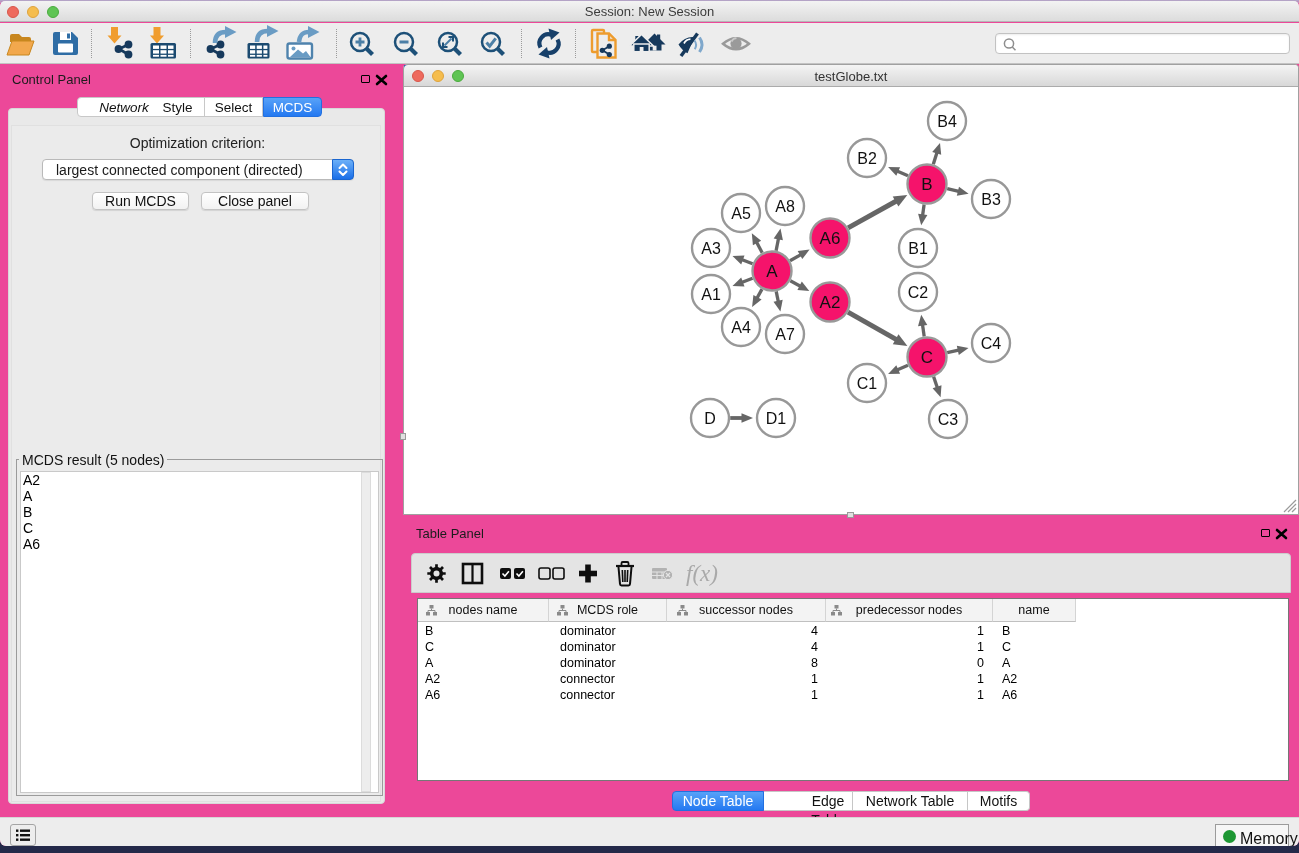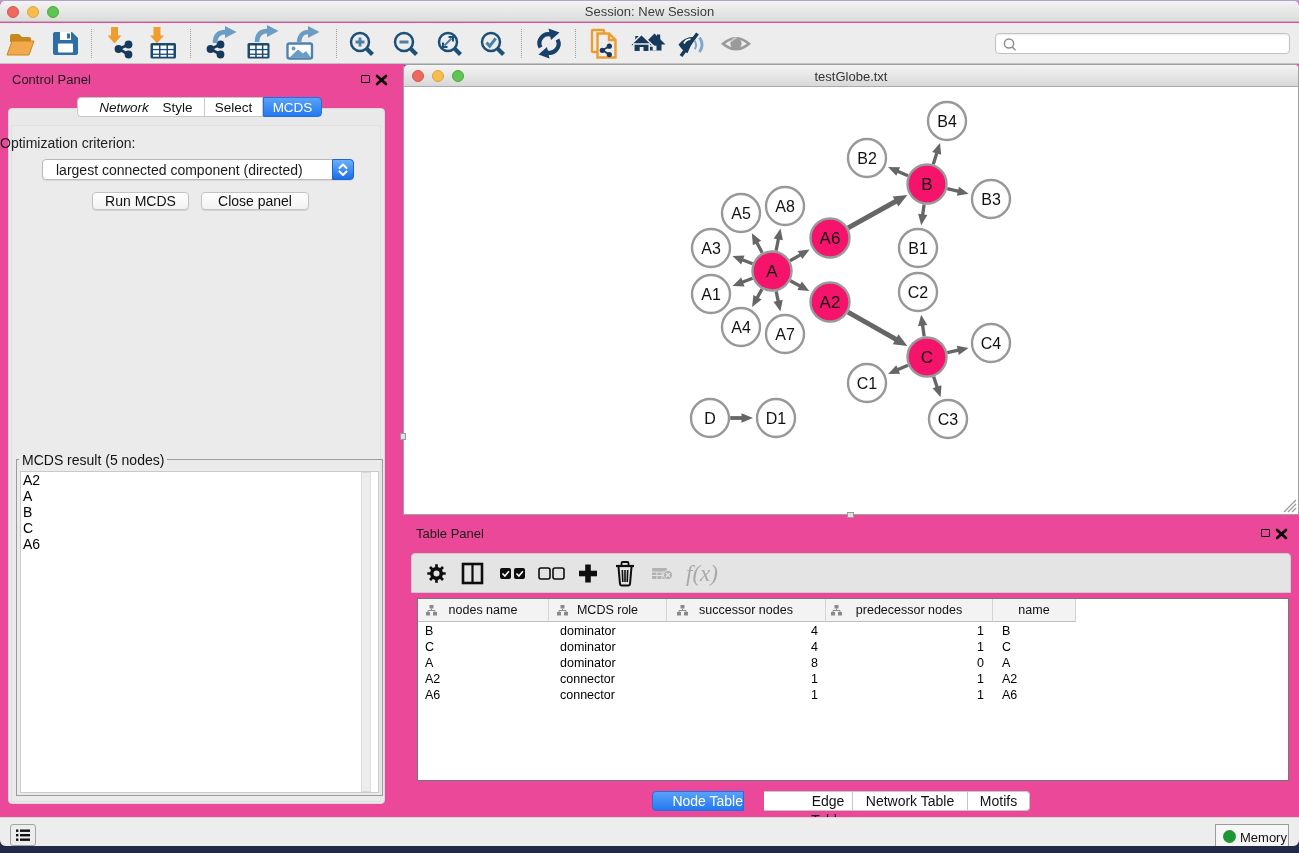--- a/index.html
+++ b/index.html
@@ -26,21 +26,21 @@
   #cptitle { position:absolute; left:12px; top:71px; font-size:13px; color:#1c1c1c;text-align:center; }
   .floatico { position:absolute; width:9px; height:8px; border:1.5px solid #000; border-radius:1px; }
   #cpbox { position:absolute; left:8px; top:107px; width:377px; height:696px;
     border:1px solid #d8d8d8; border-radius:4px; background:#e9e9e9; }
   #cpinner { position:absolute; left:11px; top:124px; width:370px; height:677px;
     border:1px solid #e0e0e0; background:#ebebeb; }
   .tabseg { position:absolute; top:96px; height:20px; font-size:13.5px;
     background:#fff; border:1px solid #c8c8c8; color:#111; text-align:center;
     line-height:19px; z-index:5; }
   .tabsel { background:linear-gradient(#58a2f8,#2479f1); color:#fff; border:1px solid #2270e0; }
-  #optlabel { position:absolute; left:0; top:134px; width:395px; 
+  #optlabel { position:absolute; left:0; top:134px; width:395px; text-align:center;
     font-size:14px; color:#222; }
   #combo { position:absolute; left:42px; top:158px; width:312px; height:21px;
     background:#fff; border:1px solid #b9b9b9; border-radius:4px;
     box-shadow:0 1px 1px rgba(0,0,0,.08); }
   #combo .ctext { position:absolute; left:13px; top:2px; font-size:14px; color:#1a1a1a; }
   #combobtn { position:absolute; right:-1px; top:-1px; width:22px; height:21px;
     background:linear-gradient(#6cb0f8,#1a6fe8); border-radius:0 4px 4px 0;
     border:1px solid #1a66d0; }
   .btn { position:absolute; height:18px; background:linear-gradient(#ffffff,#f2f2f2);
     border:1px solid #c3c3c3; border-radius:4px; font-size:14px; color:#111;
@@ -78,21 +78,21 @@
   .btabsel { background:linear-gradient(#58a2f8,#2479f1); color:#fff; border:1px solid #2270e0; }
   
   #statusbar { position:absolute; left:0; top:816px; width:1299px; height:30px;
     background:#ededed; border-top:1px solid #d6d6d6; }
   #statico { position:absolute; left:10px; top:6px; width:26px; height:22px;
     border:1px solid #a4a4a4; border-radius:3px; background:#ededed; }
   #membox { position:absolute; left:1215px; top:6px; width:74px; height:23px;
     background:#f6f6f6; border:1px solid #9b9b9b; }
   #membox .dot { position:absolute; left:7px; top:5px; width:13px; height:13px;
     border-radius:50%; background:#1d9733; }
-  #membox .mtxt { position:absolute; left:24px; top:5px; font-size:13px; color:#111; }
+  #membox .mtxt { position:absolute; left:24px; top:5px; font-size:16px; color:#111; }
 </style>
 </head>
 <body>
 <div id="win">
 <div id="topstrip"></div>
 <div id="titlebar">
   <div class="tl" style="left:7px;background:#ee6a5e;border:1px solid #d8574b;"></div>
   <div class="tl" style="left:27px;background:#f5bd4e;border:1px solid #dfa33c;"></div>
   <div class="tl" style="left:47px;background:#5fc454;border:1px solid #4aab3e;"></div>
   <div id="title">Session: New Session</div>
@@ -496,21 +496,21 @@
       <div class="trow" style="left:142px;top:72px;">connector</div>
       <div class="trow" style="left:300px;top:72px;width:100px;text-align:right;">1</div>
       <div class="trow" style="left:466px;top:72px;width:100px;text-align:right;">1</div>
       <div class="trow" style="left:584px;top:72px;">A2</div>
   <div class="trow" style="left:7px;top:88px;">A6</div>
       <div class="trow" style="left:142px;top:88px;">connector</div>
       <div class="trow" style="left:300px;top:88px;width:100px;text-align:right;">1</div>
       <div class="trow" style="left:466px;top:88px;width:100px;text-align:right;">1</div>
       <div class="trow" style="left:584px;top:88px;">A6</div>
 </div>
-<div class="btabseg btabsel" style="left:652px;width:92px;border-radius:4px 0 0 4px;text-align:right;">Node Table</div>
+<div class="btabseg btabsel" style="left:672px;width:92px;border-radius:4px 0 0 4px;">Node Table</div>
 <div class="btabseg" style="left:764px;width:89px;border-left:none;padding-left:40px;">Edge Table</div>
 <div class="btabseg" style="left:853px;width:115px;border-left:none;">Network Table</div>
 <div class="btabseg" style="left:968px;width:62px;border-radius:0 4px 4px 0;border-left:none;">Motifs</div>
 <div id="statusbar">
   <div id="statico">
     <svg width="24" height="20" style="position:absolute;left:0;top:0">
       <g fill="#111">
             <rect x="5" y="4.5" width="2.4" height="2.4"></rect>
             <rect x="5" y="9" width="2.4" height="2.4"></rect>
             <rect x="5" y="13.5" width="2.4" height="2.4"></rect>

